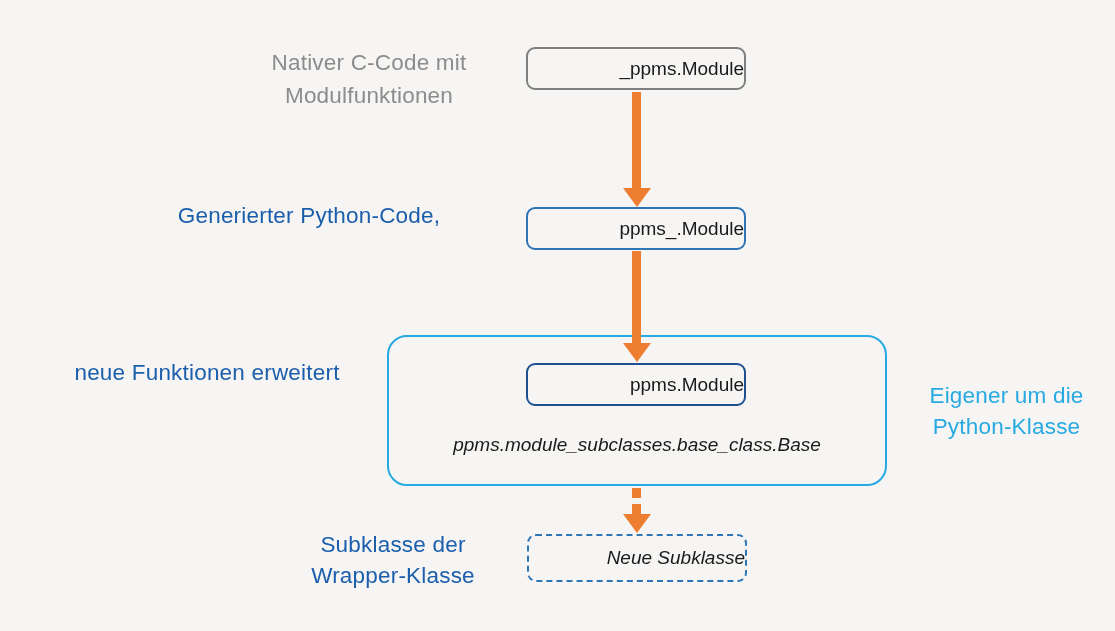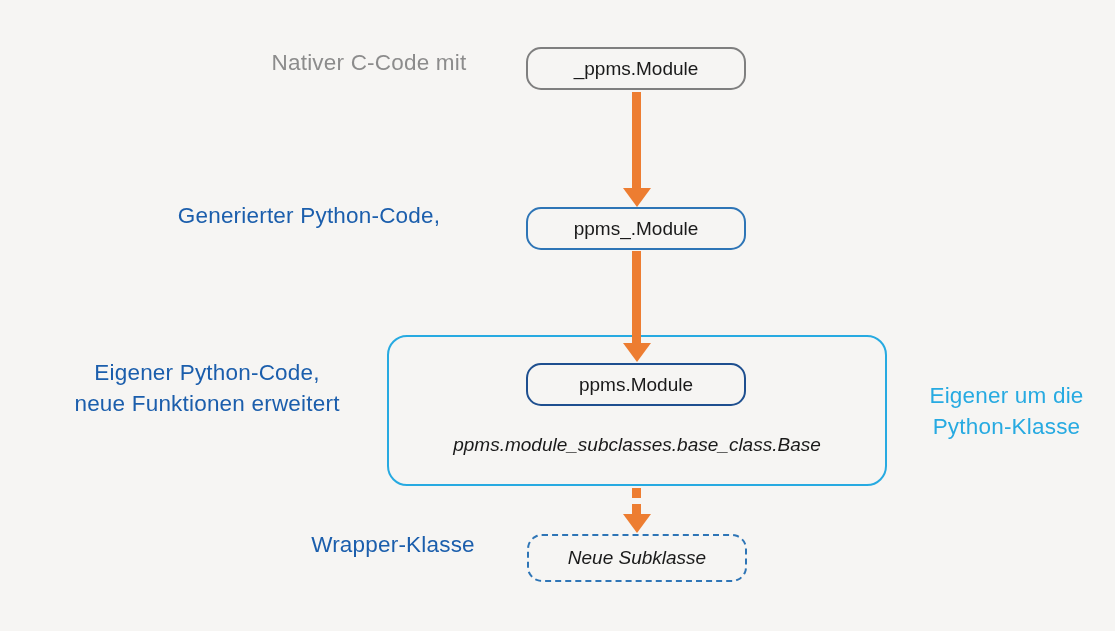--- a/index.html
+++ b/index.html
@@ -30,24 +30,24 @@
   .label-generated { left: 145px; top: 200px; width: 320px; }
   .label-own       { left: 33px;  top: 357px; width: 340px; }
   .label-wrapper   { left: 890px; top: 380px; width: 225px; }
   .label-subclass  { left: 284px; top: 529px; width: 210px; }
 
   
   .node {
     position: absolute;
     width: 220px;
     height: 43px;
-    border-radius: 15px;
+    border-radius: 9px;
     display: flex;
     align-items: center;
-    justify-content: center;
+    justify-content: flex-end;
     font-size: 19px;
     color: #1a1a1a;
     background: transparent;
   }
   .node-native    { left: 522px; top: 47px;  border: 2.5px solid #7f7f7f; }
   .node-generated { left: 522px; top: 207px; border: 2.5px solid #2e75b6; }
   .node-wrapper   { left: 522px; top: 363px; border: 2.5px solid #1e4f8f; }
   .node-subclass  { left: 523px; top: 534px; height: 48px; border: 2px dashed #2e75b6; font-style: italic; }
 
   
@@ -94,37 +94,38 @@
   .a3-shaft { left: 628px; top: 488px; height: 26px; }
   .a3-head  { left: 619px; top: 514px; }
 </style>
 </head>
 <body>
 
 <div class="canvas">
 
   <div class="label label-gray label-native">
     <span>Nativer C-Code mit</span>
+    <span>Modulfunktionen</span>
   </div>
 
   <div class="label label-blue label-generated">
     <span>Generierter Python-Code,</span>
   </div>
 
   <div class="label label-blue label-own">
-    <span>Eigener Python-Code,</span>
     <span>neue Funktionen erweitert</span>
   </div>
 
   <div class="label label-cyan label-wrapper">
     <span>Eigener um die</span>
     <span>Python-Klasse</span>
   </div>
 
   <div class="label label-blue label-subclass">
+    <span>Subklasse der</span>
     <span>Wrapper-Klasse</span>
   </div>
 
   <div class="group-box"></div>
   <div class="base-class-text">ppms.module_subclasses.base_class.Base</div>
 
   <div class="node node-native">
     <span>_ppms.Module</span>
   </div>
 

